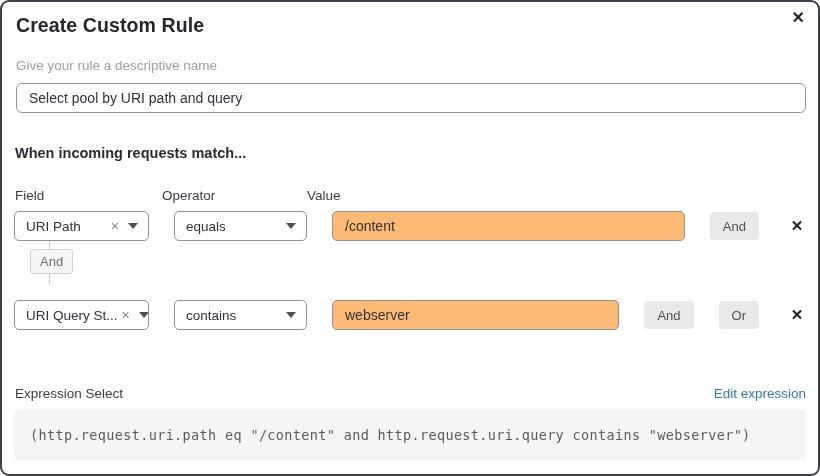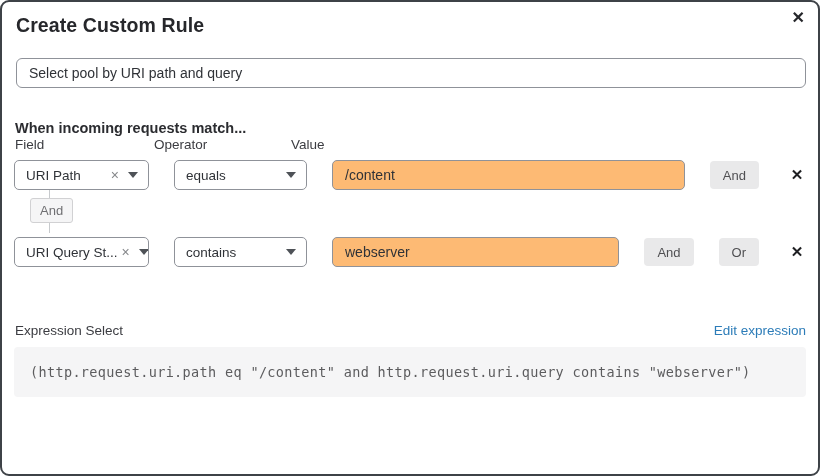--- a/index.html
+++ b/index.html
@@ -52,22 +52,22 @@
     background: #fff;
   }
   
   .match-heading {
     margin-top: 32px; margin-left: 1px;
     font-size: 14.5px;
     font-weight: 700;
     color: #2b2c30;
   }
   .col-labels {
-    display: flex; gap: 4px;
-    margin-top: 1px; margin-left: 1px;
+    display: flex; gap: 12px;
+    margin-top: 27px; margin-left: 1px;
     font-size: 13.5px; color: #3b3c41;
   }
   .col-field { width: 135px; }
   .col-op { width: 133px; }
   .col-val { flex: 1; }
   .match-row {
     display: flex; gap: 25px;
     align-items: center;
     margin-top: 8px;
     height: 30px;
@@ -188,20 +188,21 @@
 </style>
 </head>
 <body>
 
 <div class="dialog">
 
   <h1 class="dialog-title">Create Custom Rule</h1>
   <span class="close-btn">✕</span>
 
   <div class="rule-name">
+    <div class="helper-text">Give your rule a descriptive name</div>
     <input class="text-input" type="text" value="Select pool by URI path and query" style="">
   </div>
 
   <div class="match-heading">When incoming requests match...</div>
 
   <div class="col-labels">
     <div class="col-field">Field</div>
     <div class="col-op">Operator</div>
     <div class="col-val">Value</div>
   </div>
@@ -220,21 +221,21 @@
     <input class="value-input" type="text" value="/content" style="">
     <button class="logic-btn">And</button>
     <span class="row-close">✕</span>
   </div>
 
   <div class="connector">
     <div class="connector-line"></div>
     <div class="connector-badge">And</div>
   </div>
 
-  <div class="match-row" style="margin-top:4px;align-items:center;">
+  <div class="match-row" style="margin-top:16px;align-items:center;">
     <div class="select field-select">
       <span>URI Query St...</span>
       <span class="clear-x">×</span>
       <span class="caret"></span>
     </div>
     <div class="select op-select">
       <span>contains</span>
       <span class="spacer"></span>
       <span class="caret"></span>
     </div>

